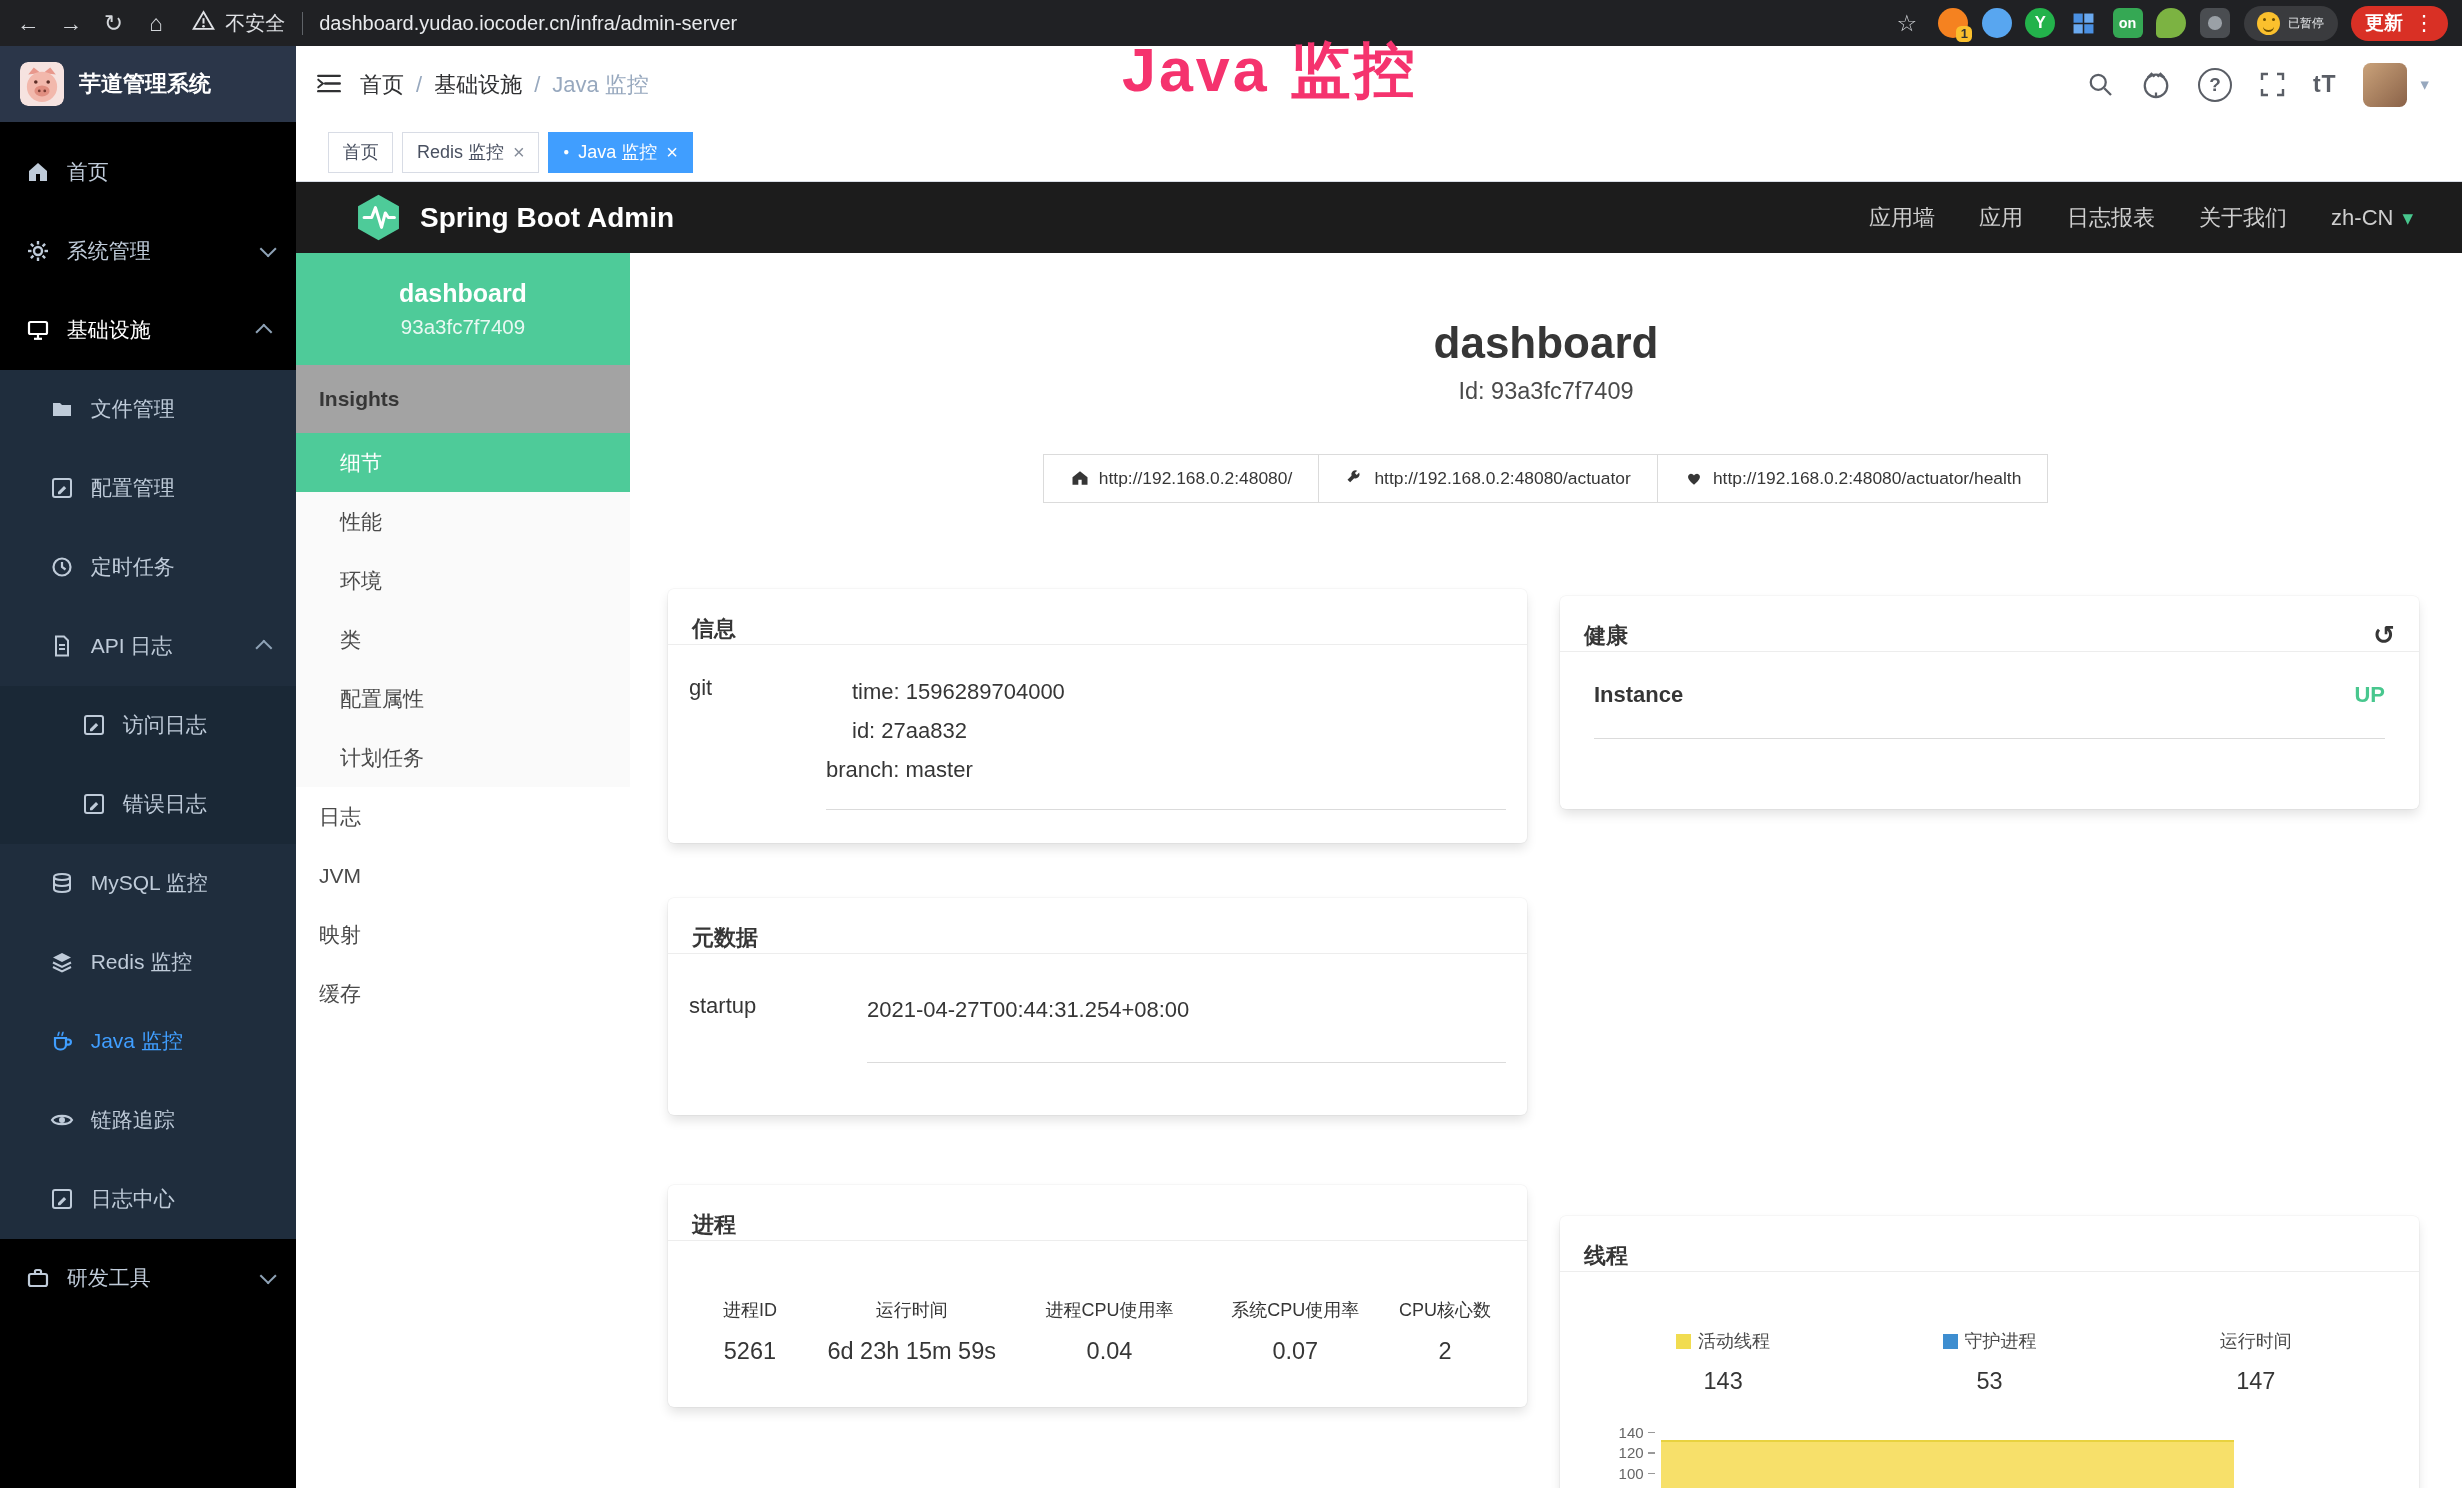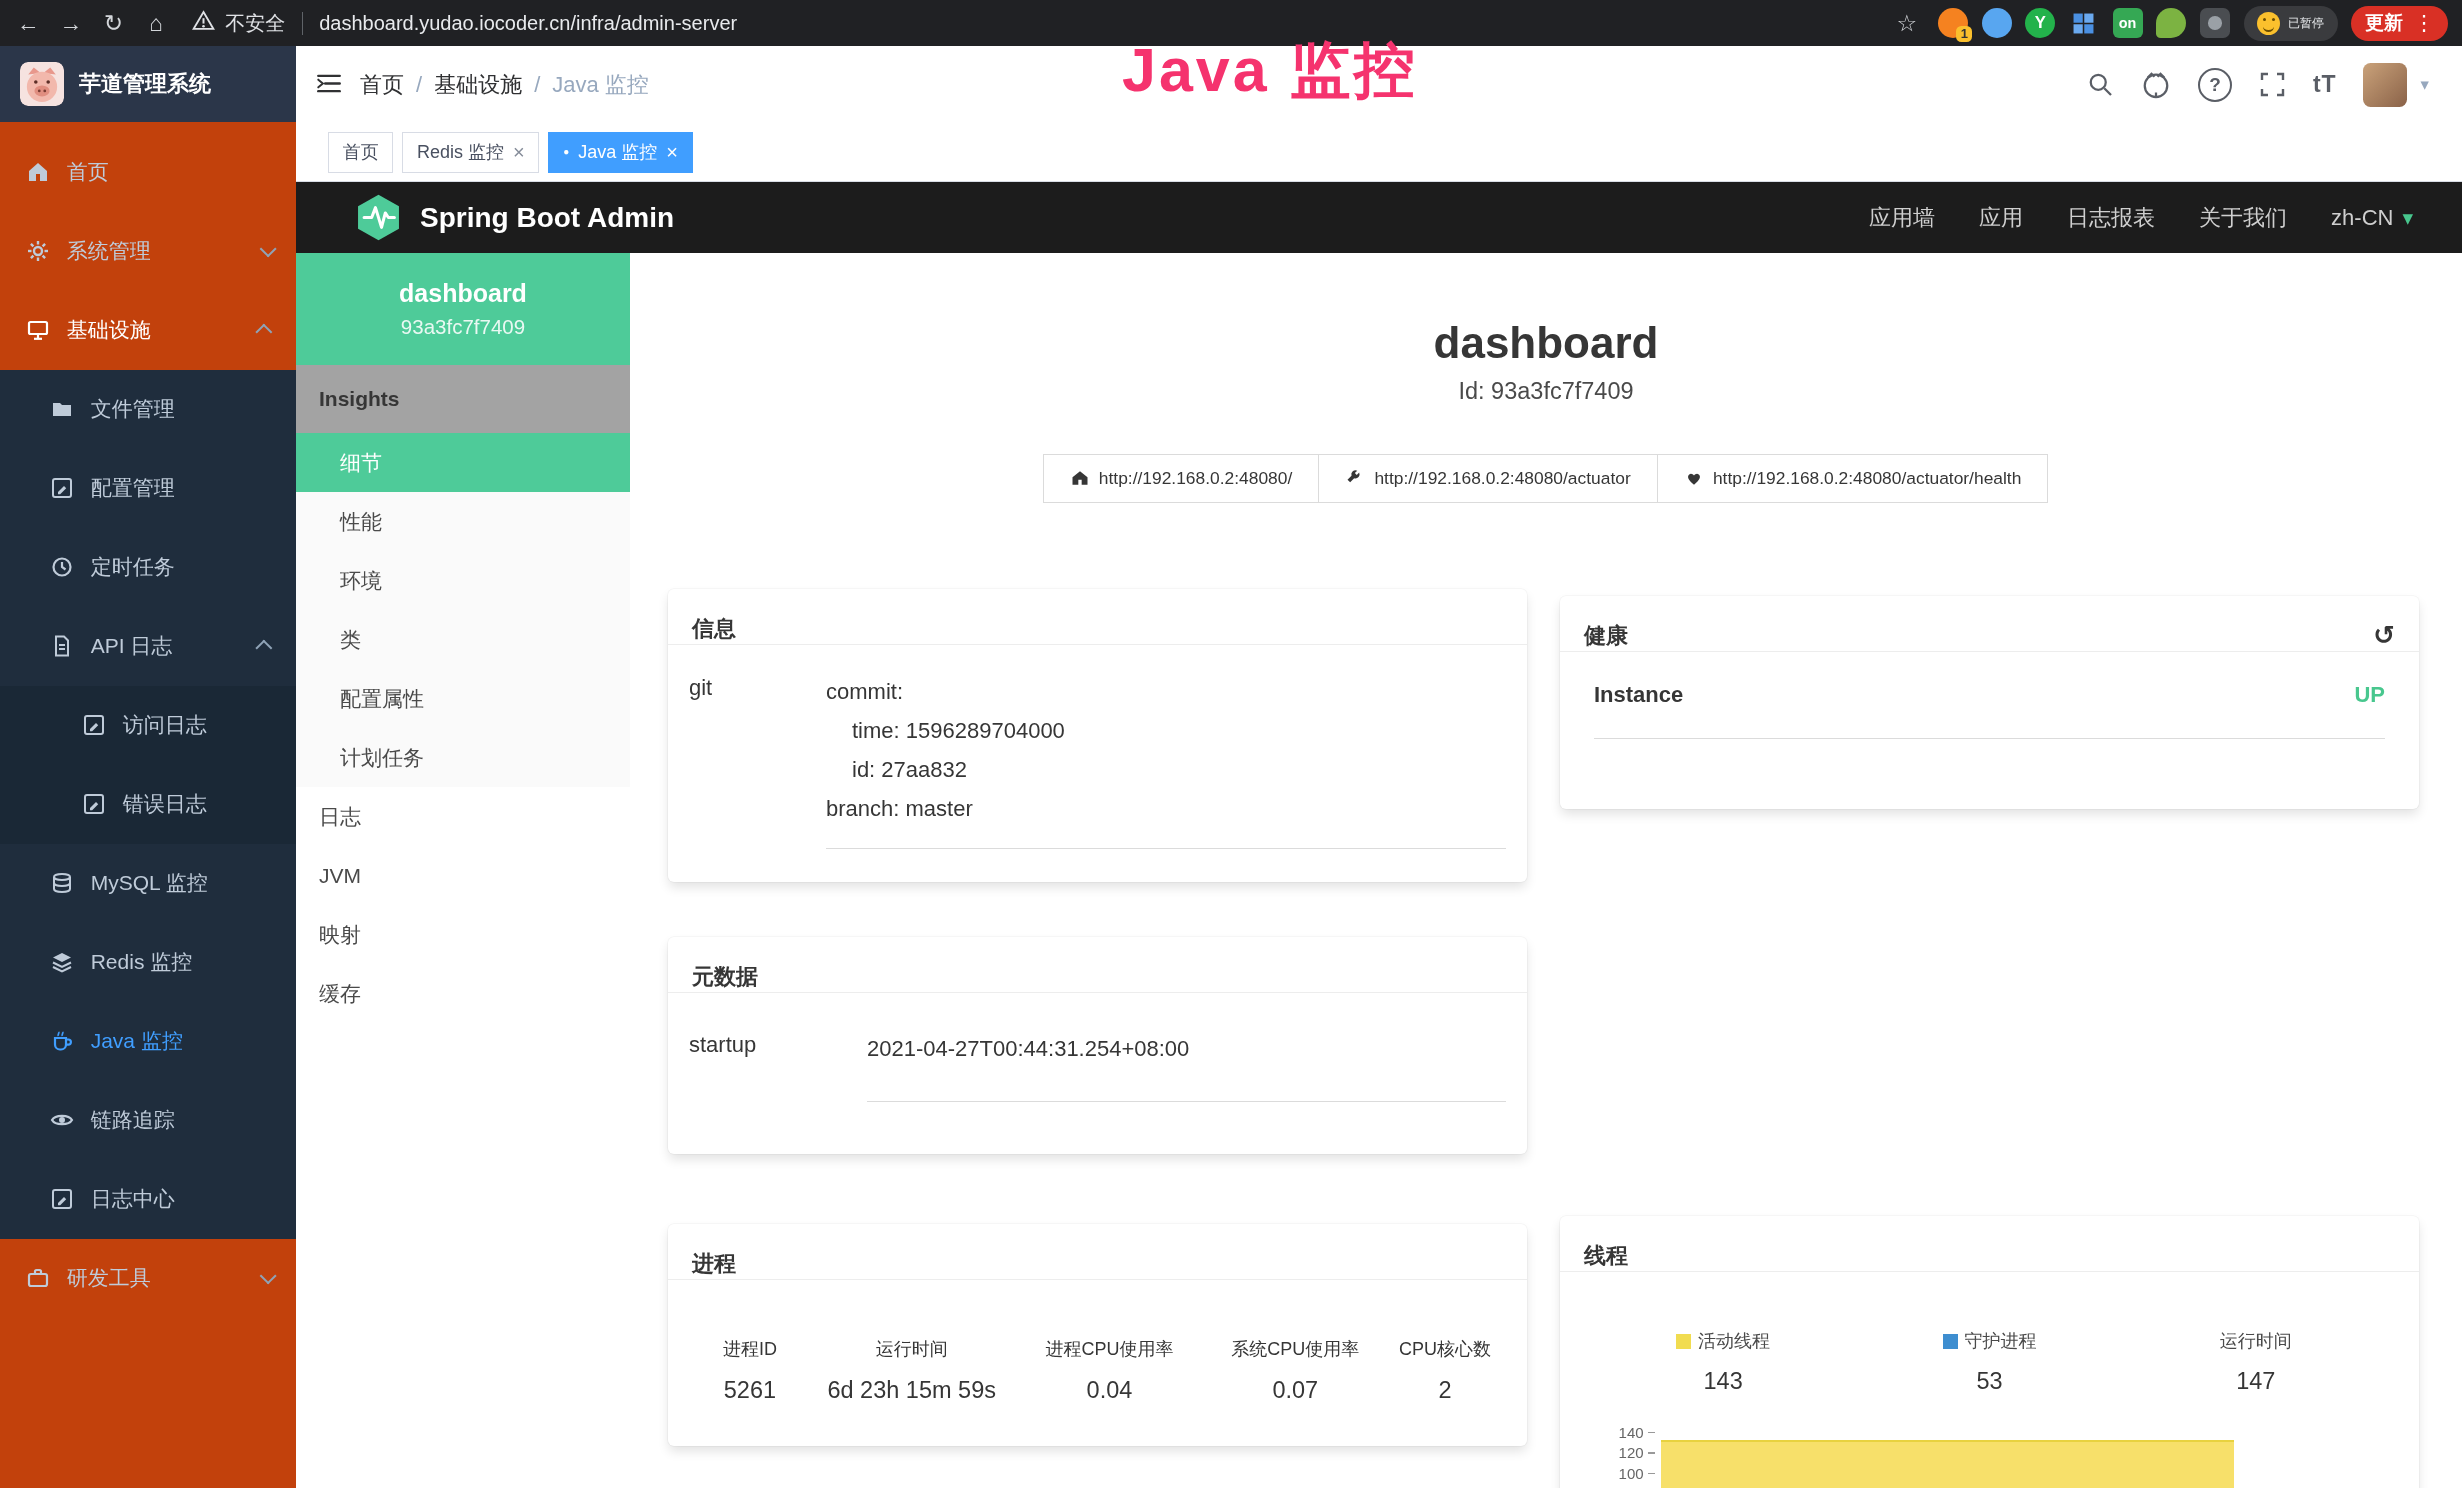--- a/index.html
+++ b/index.html
@@ -26,21 +26,21 @@
   .ext.dark::after{content:"";width:13.7px;height:13.7px;border-radius:50%;background:#9aa0a6}
   .pill{height:35px;border-radius:17.4px;display:flex;align-items:center;gap:7.6px;padding:0 13.7px;flex:none}
   .pill.paused{background:#3a3b3e;color:#e8eaed;font-size:12px}
   .face{width:23px;height:23px;border-radius:50%;background:#fbc02d;position:relative}
   .face::before{content:"";position:absolute;left:5.3px;top:6.8px;width:3px;height:3px;border-radius:50%;background:#6b4d00;box-shadow:9px 0 0 #6b4d00}
   .face::after{content:"";position:absolute;left:6px;top:13.7px;width:10.6px;height:4.6px;border-bottom:2.3px solid #6b4d00;border-radius:0 0 7.6px 7.6px}
   .pill.update{background:#d93025;color:#fff;font-size:19px;font-weight:700;gap:10.6px}
   .pill.update .dots{font-weight:400;font-size:21px}
 
   
-  .sidebar{position:absolute;left:0;top:46px;bottom:0;width:296px;background:#c2410c;color:#bfcbd9;font-size:21px;z-index:30}
+  .sidebar{position:absolute;left:0;top:46px;bottom:0;width:296px;background:#000000;color:#bfcbd9;font-size:21px;z-index:30}
   .logo-row{height:76px;display:flex;align-items:center;gap:15px;padding:0 20px;background:#2b3649;color:#fff;font-weight:700;font-size:22px}
   .logo-row svg{width:44px;height:44px;border-radius:7.6px;flex:none}
   .menu{padding-top:10.6px}
   .m-item{height:79px;display:flex;align-items:center;padding:0 24px 0 26px;cursor:pointer}
   .m-ico{width:24px;height:24px;margin-right:16.7px;flex:none}
   .m-ico svg{width:24px;height:24px;display:block}
   .chev{margin-left:auto;width:10px;height:10px;border-right:2.3px solid #8fa3b7;border-bottom:2.3px solid #8fa3b7;flex:none}
   .chev.down{transform:rotate(45deg) translateY(-3px)}
   .chev.up{transform:rotate(-135deg) translateY(-3px)}
   .m-item.open{color:#fff}
@@ -525,21 +525,20 @@
         <div class="col">
 
           <div class="card">
             <div class="card-h">
                 <span>信息</span>
               </div>
             <div class="card-body">
               <div class="kv">
                 <div class="k">git</div>
                 <div class="v">
-                  <div class="line">commit:</div>
                   <div class="line ind">time: 1596289704000</div>
                   <div class="line ind">id: 27aa832</div>
                   <div class="line">branch: master</div>
                 </div>
               </div>
             </div>
           </div>
 
           <div class="card meta" style="margin-top:55px">
             <div class="card-h">

